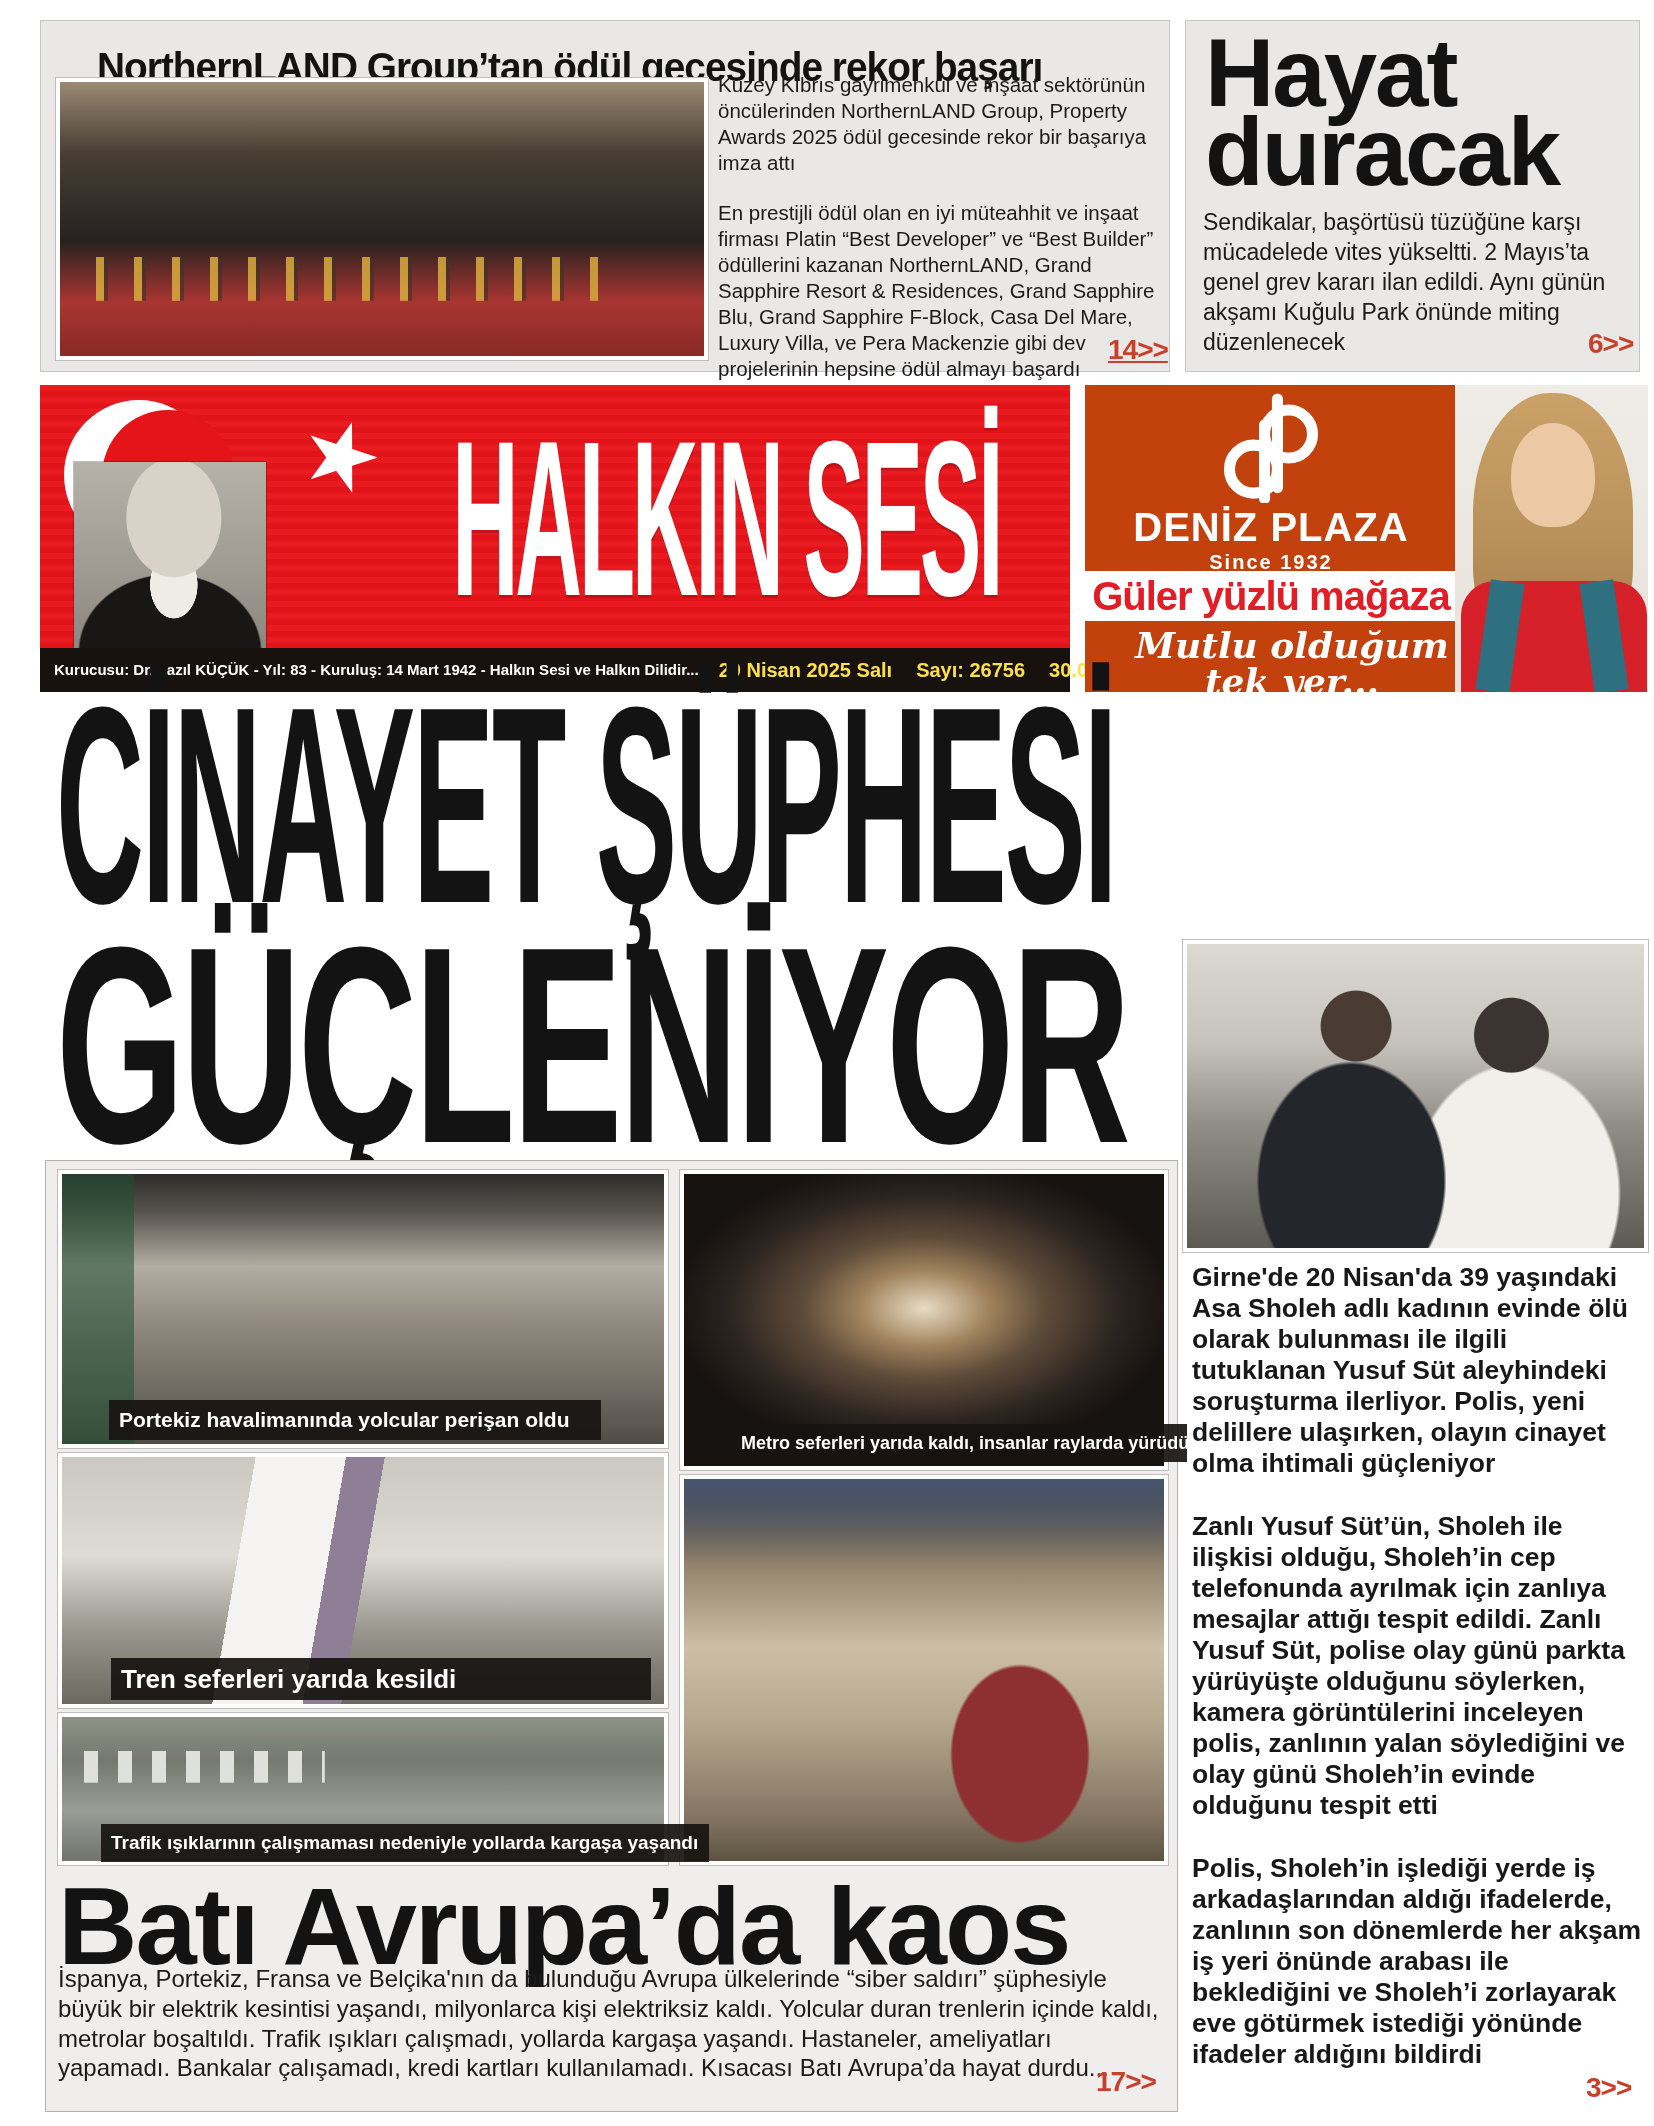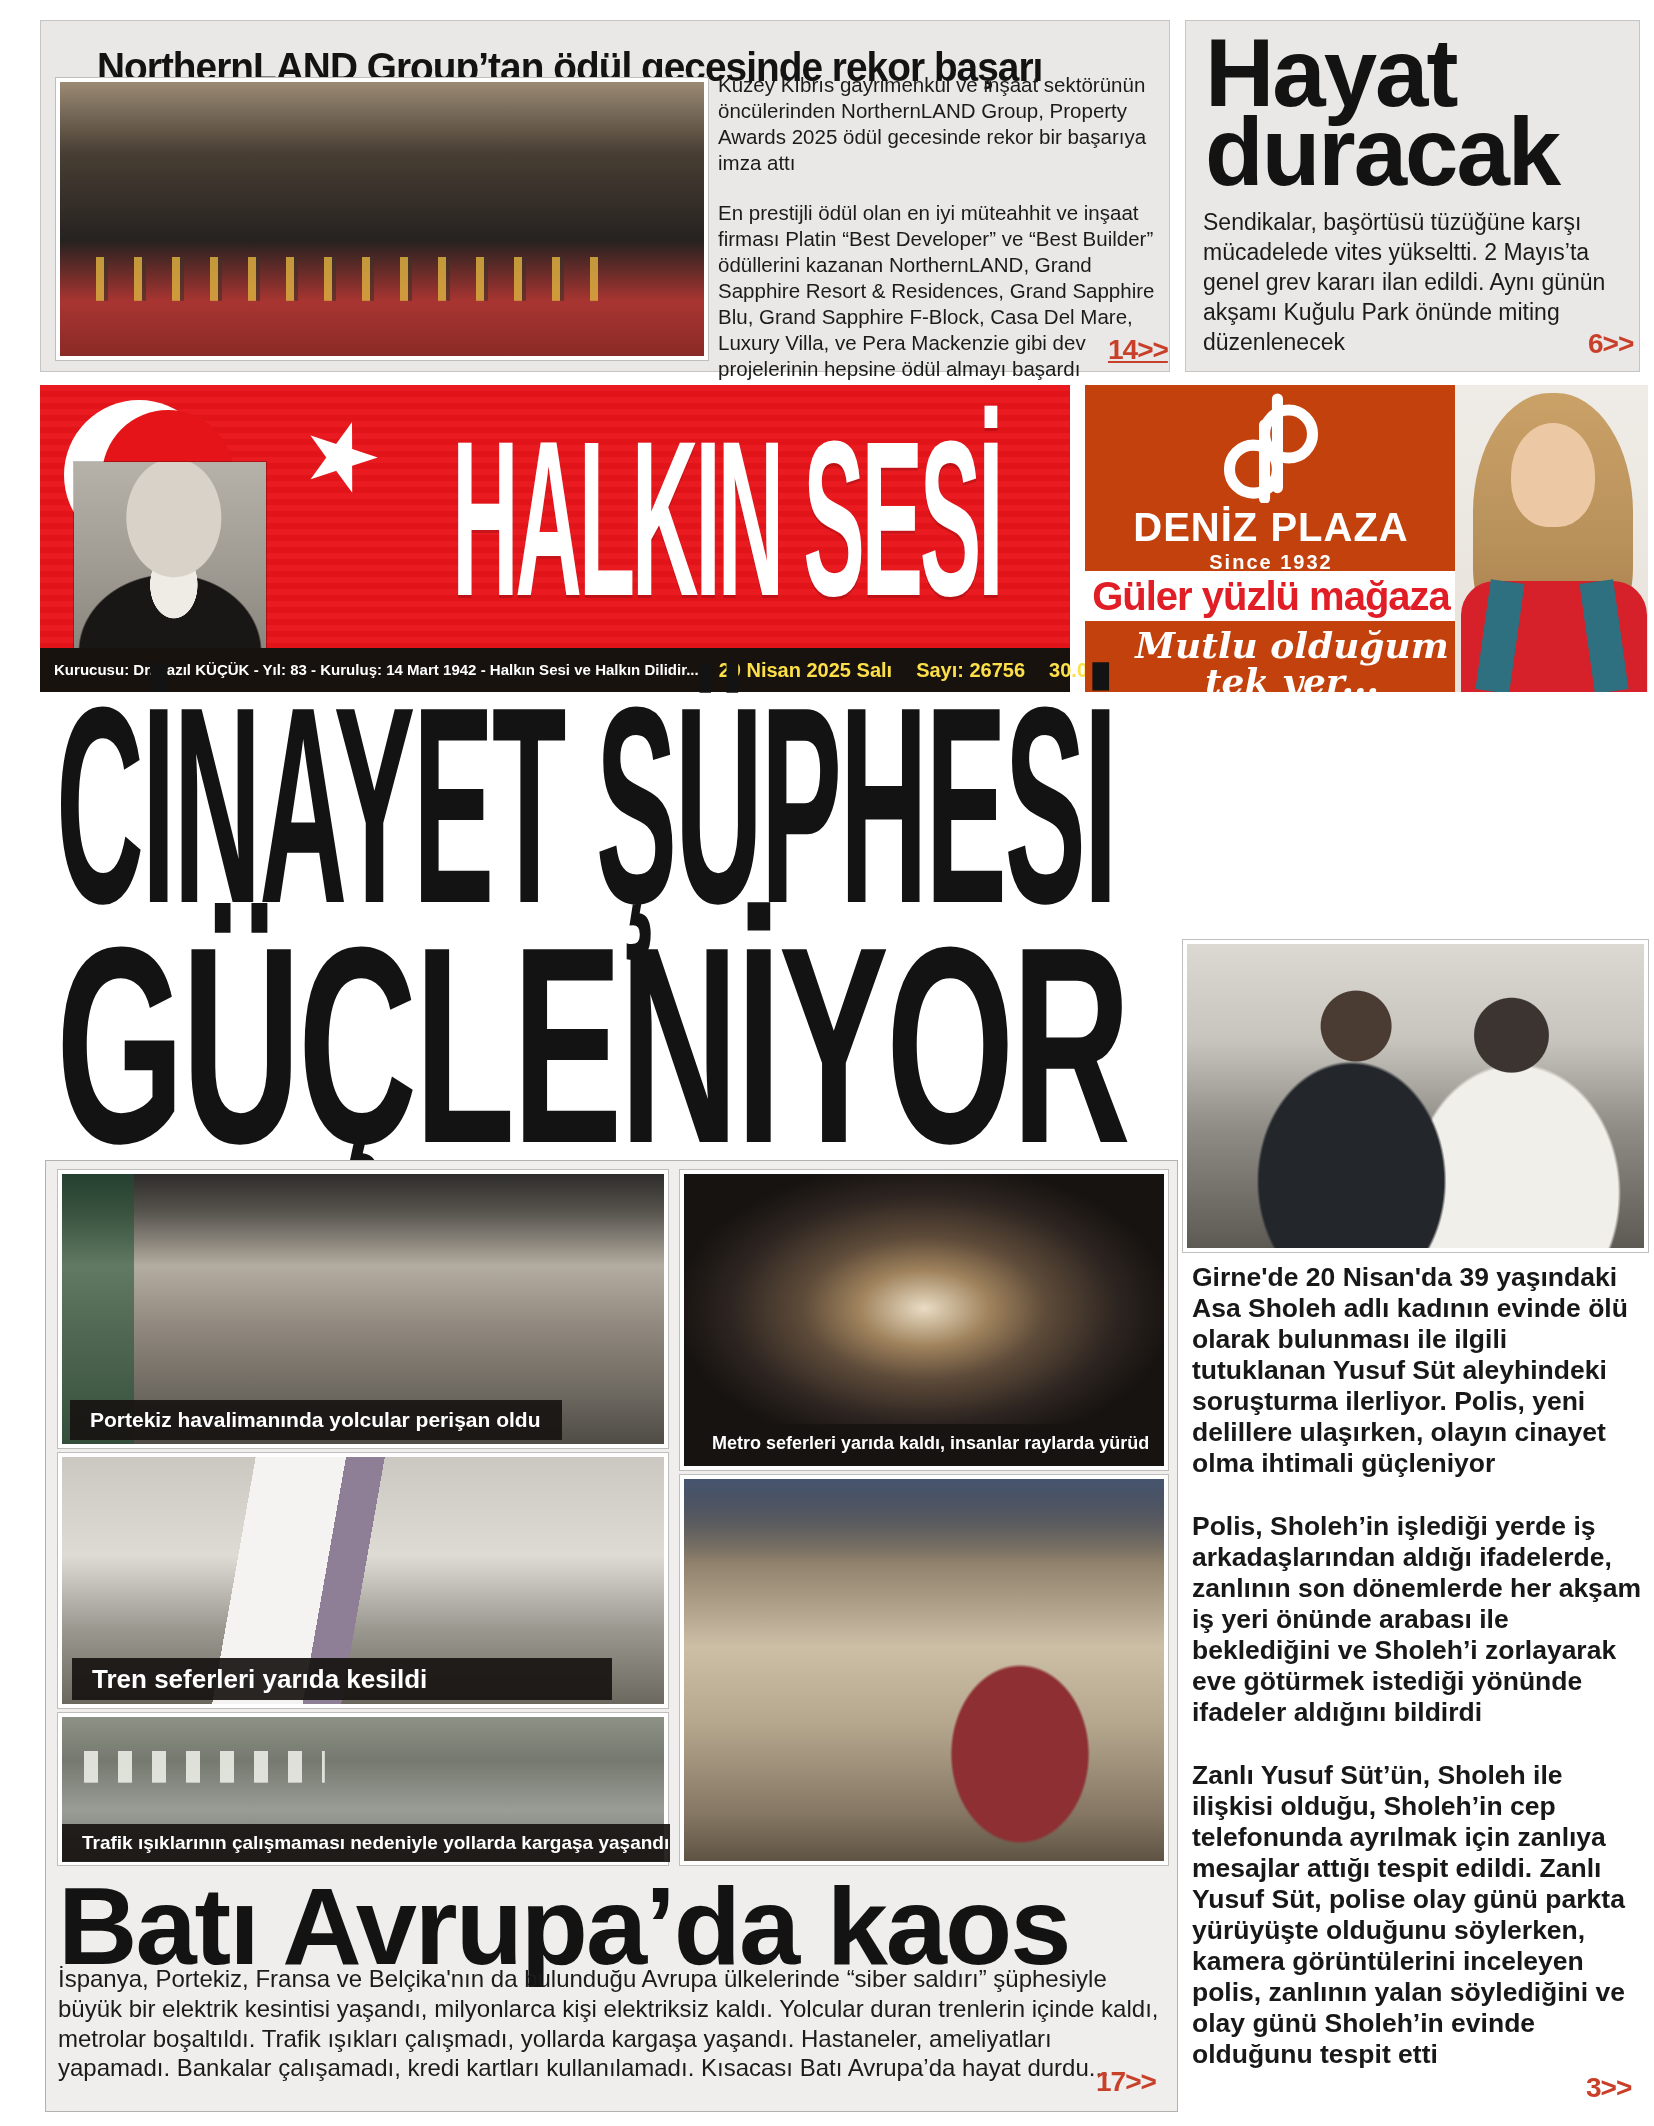--- a/index.html
+++ b/index.html
@@ -1,21 +1,21 @@
 <!DOCTYPE html>
 <html><head>
 <meta charset="utf-8">
 <style>
   html,body{margin:0;padding:0;background:#fff;}
   #page{position:relative;width:1654px;height:2126px;background:#fff;overflow:hidden;
         font-family:"Liberation Sans",sans-serif;color:#161616;}
   .box{position:absolute;background:#e9e8e6;border:1px solid #c6c5c2;box-sizing:border-box;}
   .photo{position:absolute;border:4px solid #fff;box-shadow:0 0 0 1px #bfbeba;box-sizing:border-box;background-repeat:no-repeat;}
   .cap{position:absolute;background:rgba(23,20,17,.92);color:#fff;font-weight:bold;
-       display:flex;align-items:center;padding:0 20px;white-space:nowrap;overflow:hidden;box-sizing:border-box;}
+       display:flex;align-items:center;padding:0 10px;white-space:nowrap;overflow:hidden;box-sizing:border-box;margin-left:39px;}
   .ref{position:absolute;color:#c9402a;font-weight:bold;font-size:28px;letter-spacing:-1px;}
   .hl{font-weight:bold;color:#131313;white-space:nowrap;transform-origin:left top;position:absolute;}
   
   .tl-headline{left:56px;top:24px;font-size:40px;letter-spacing:-1px;transform:scaleX(.97);}
   .tl-photo{left:56px;top:78px;width:652px;height:282px;
     background-image:
       repeating-linear-gradient(90deg, rgba(0,0,0,0) 0 26px, rgba(216,172,62,.85) 26px 34px, rgba(60,50,40,.6) 34px 38px),
       linear-gradient(180deg,#9b8a74 0%,#483e33 26%,#262220 58%,#a83531 80%,#8a2a26 100%);
     background-size:82% 16%,100% 100%;background-position:9% 76%,0 0;}
   .tl-text{position:absolute;left:718px;top:72px;width:442px;font-size:20.5px;line-height:1.27;color:#1b1b1b;}
@@ -155,22 +155,22 @@
     </div>
   </div>
 
   <span class="hl main-hl1">CİNAYET ŞÜPHESİ</span>
   <span class="hl main-hl2">GÜÇLENİYOR</span>
 
   <div class="photo photo-suspects"></div>
 
   <div class="main-article">
     <p>Girne'de 20 Nisan'da 39 yaşındaki Asa Sholeh adlı kadının evinde ölü olarak bulunması ile ilgili tutuklanan Yusuf Süt aleyhindeki soruşturma ilerliyor. Polis, yeni delillere ulaşırken, olayın cinayet olma ihtimali güçleniyor</p>
+    <p>Zanlı Yusuf Süt’ün, Sholeh ile ilişkisi olduğu, Sholeh’in cep telefonunda ayrılmak için zanlıya mesajlar attığı tespit edildi. Zanlı Yusuf Süt, polise olay günü parkta yürüyüşte olduğunu söylerken, kamera görüntülerini inceleyen polis, zanlının yalan söylediğini ve olay günü Sholeh’in evinde olduğunu tespit etti</p>
     <p>Polis, Sholeh’in işlediği yerde iş arkadaşlarından aldığı ifadelerde, zanlının son dönemlerde her akşam iş yeri önünde arabası ile beklediğini ve Sholeh’i zorlayarak eve götürmek istediği yönünde ifadeler aldığını bildirdi</p>
-    <p>Zanlı Yusuf Süt’ün, Sholeh ile ilişkisi olduğu, Sholeh’in cep telefonunda ayrılmak için zanlıya mesajlar attığı tespit edildi. Zanlı Yusuf Süt, polise olay günü parkta yürüyüşte olduğunu söylerken, kamera görüntülerini inceleyen polis, zanlının yalan söylediğini ve olay günü Sholeh’in evinde olduğunu tespit etti</p>
   </div>
   <span class="ref" style="left:1586px;top:2072px;">3&gt;&gt;</span>
 
   <div class="collage"></div>
   <div class="photo photo-airport"></div>
   <div class="photo photo-tunnel"></div>
   <div class="photo photo-train"></div>
   <div class="photo photo-traffic"></div>
   <div class="photo photo-station"></div>
 

